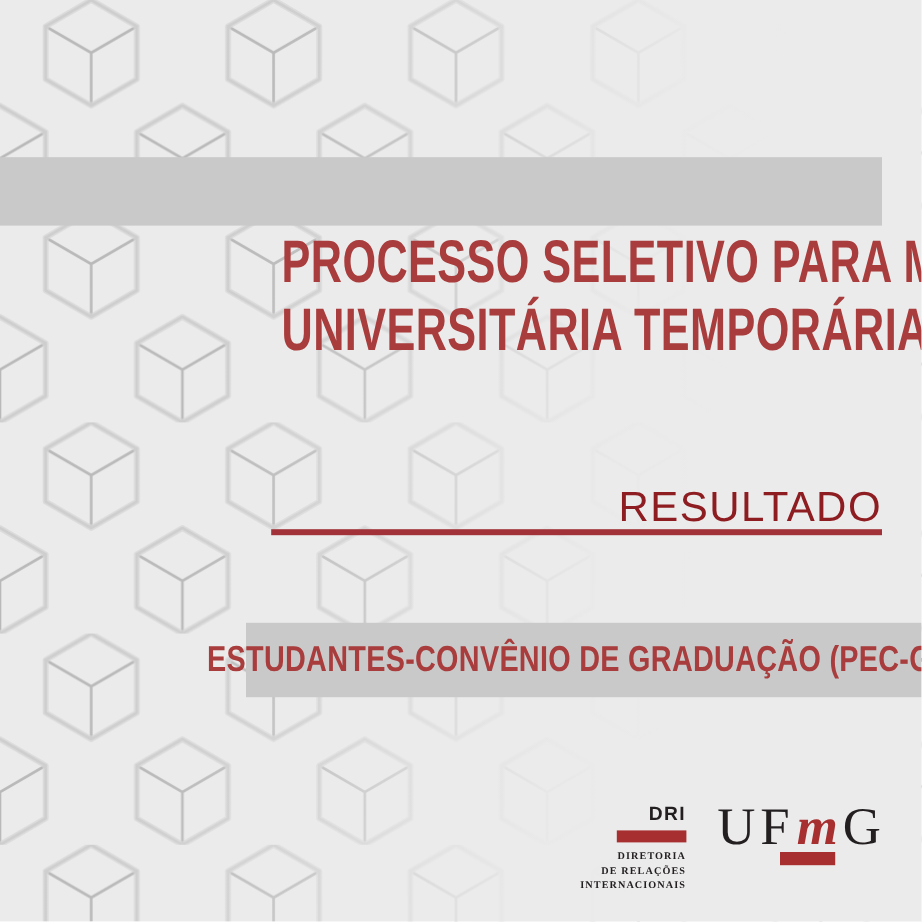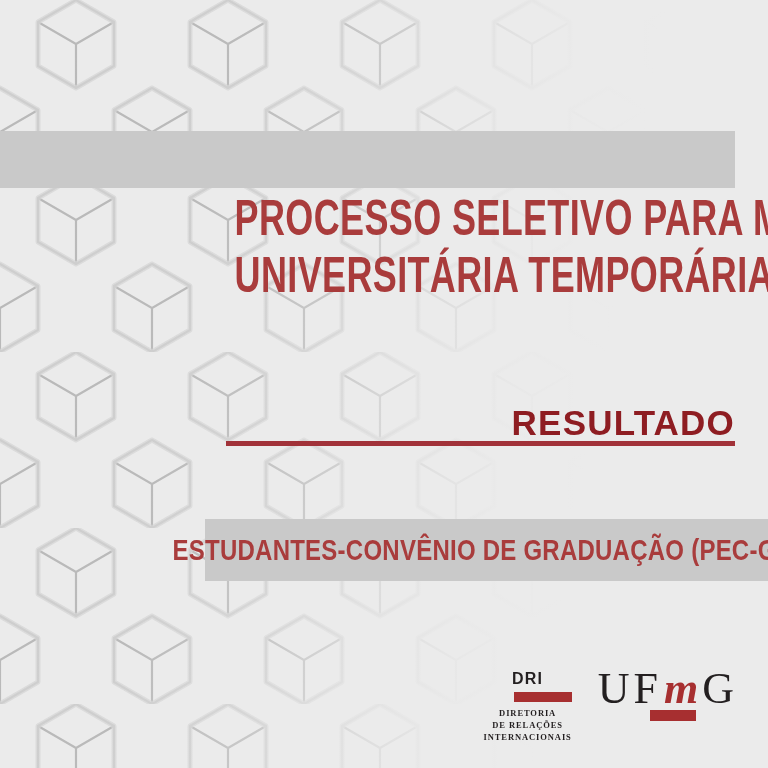--- a/index.html
+++ b/index.html
@@ -68,21 +68,21 @@
     white-space: nowrap;
   }
 
   
   .resultado {
     position: absolute;
     right: 33px;
     top: 404px;
     color: #8e1d22;
     font-family: "Liberation Sans", sans-serif;
-    font-weight: 700;
+    font-weight: 400;
     font-size: 35px;
     line-height: 38px;
     letter-spacing: 1.2px;
     white-space: nowrap;
   }
   .rule-red {
     position: absolute;
     left: 226px;
     top: 441px;
     width: 509px;
@@ -123,21 +123,21 @@
   
   .logos {
     position: absolute;
     right: 30px;
     bottom: 25px;
     display: flex;
     align-items: flex-start;
     gap: 26px;
   }
   .dri-logo {
-    text-align: center;
+    text-align: right;
     padding-top: 4px;
   }
   .dri-word {
     color: #231f20;
     font-family: "Liberation Sans", sans-serif;
     font-weight: 700;
     font-size: 16px;
     letter-spacing: 1.2px;
     line-height: 17px;
   }

